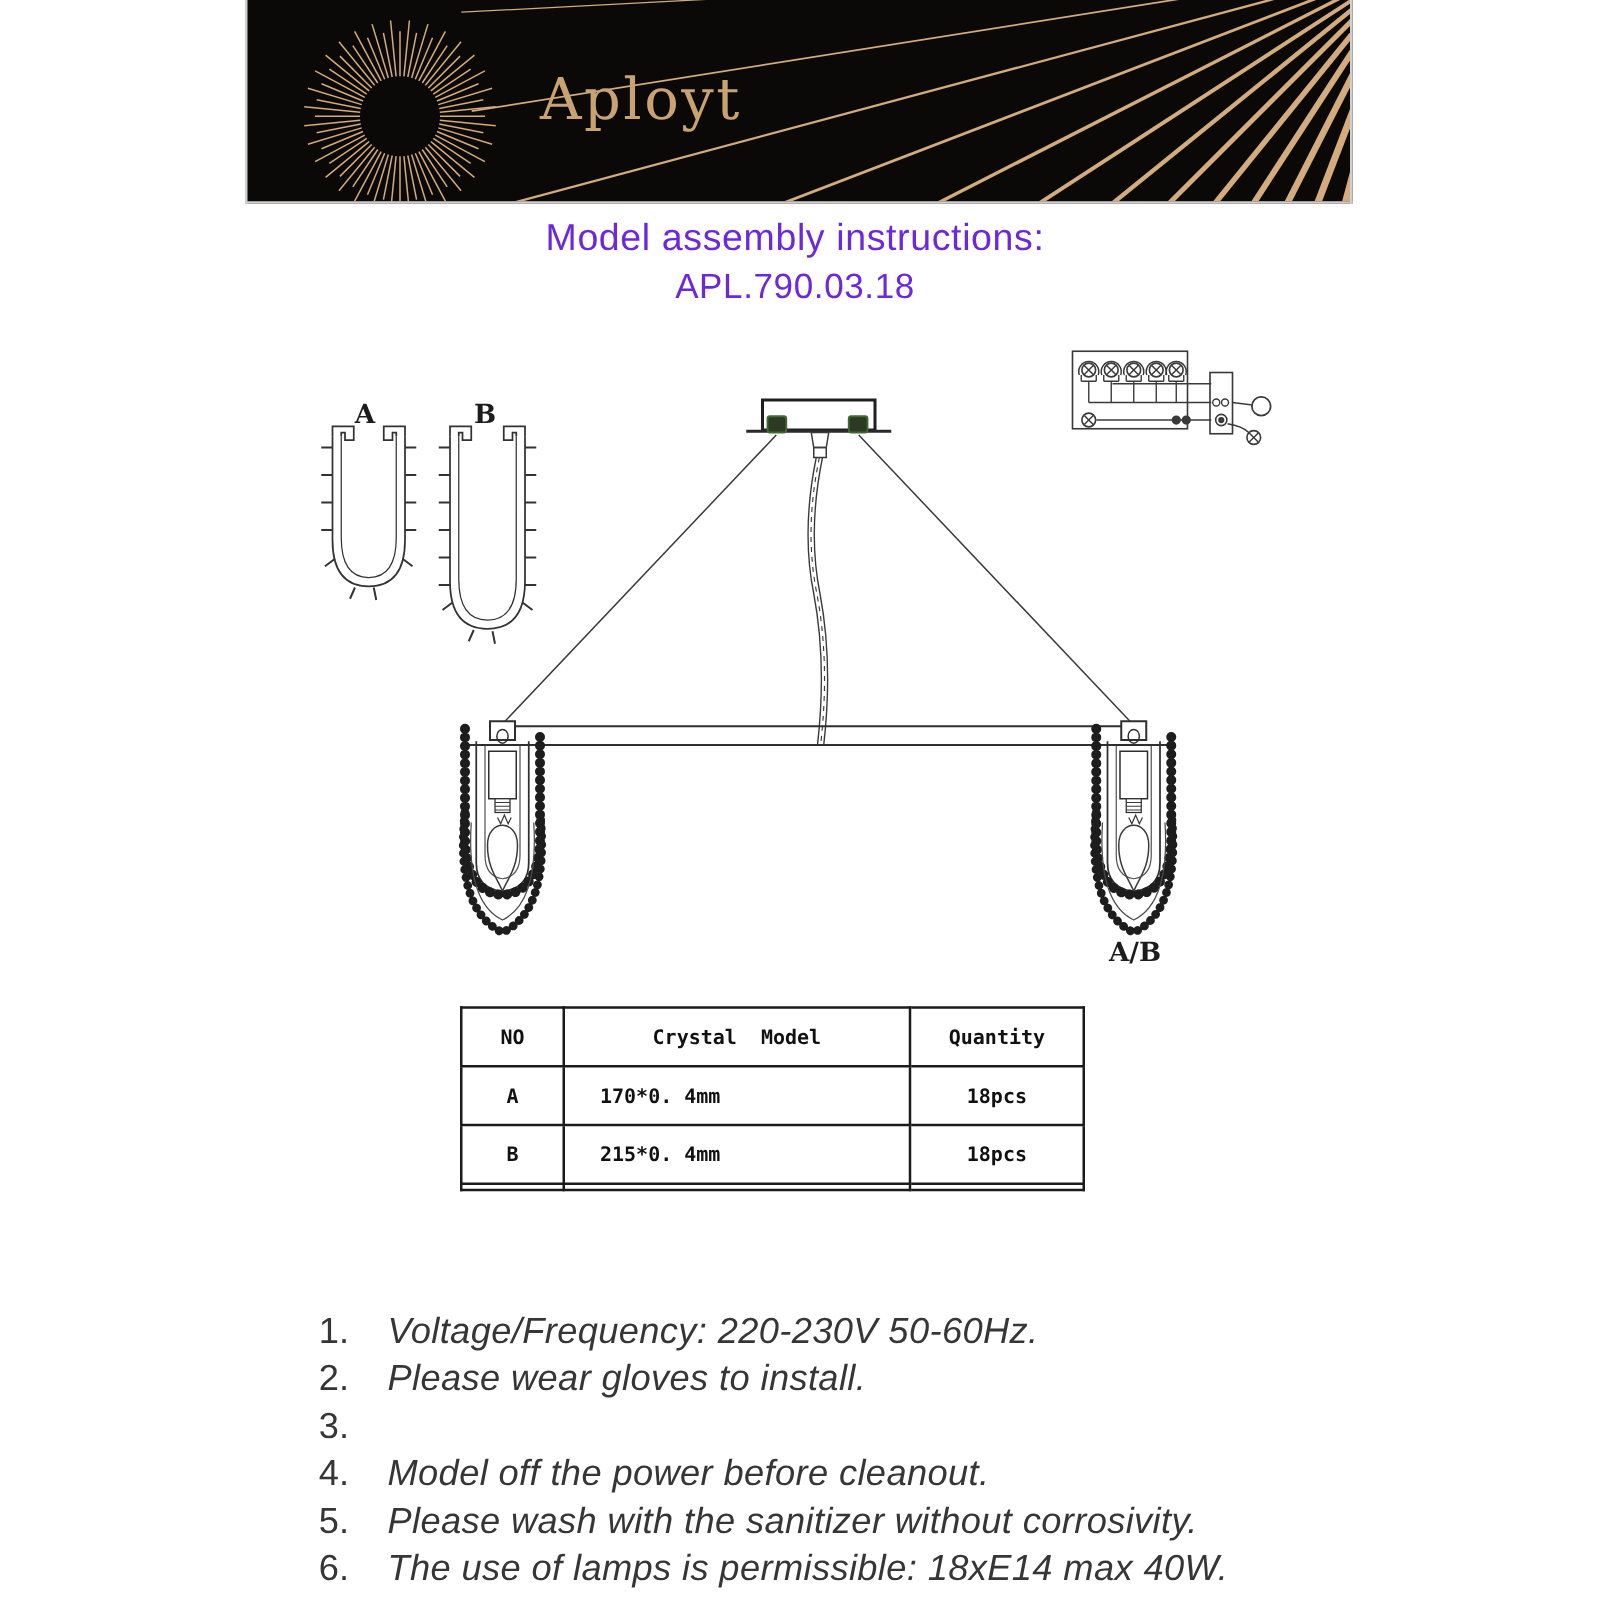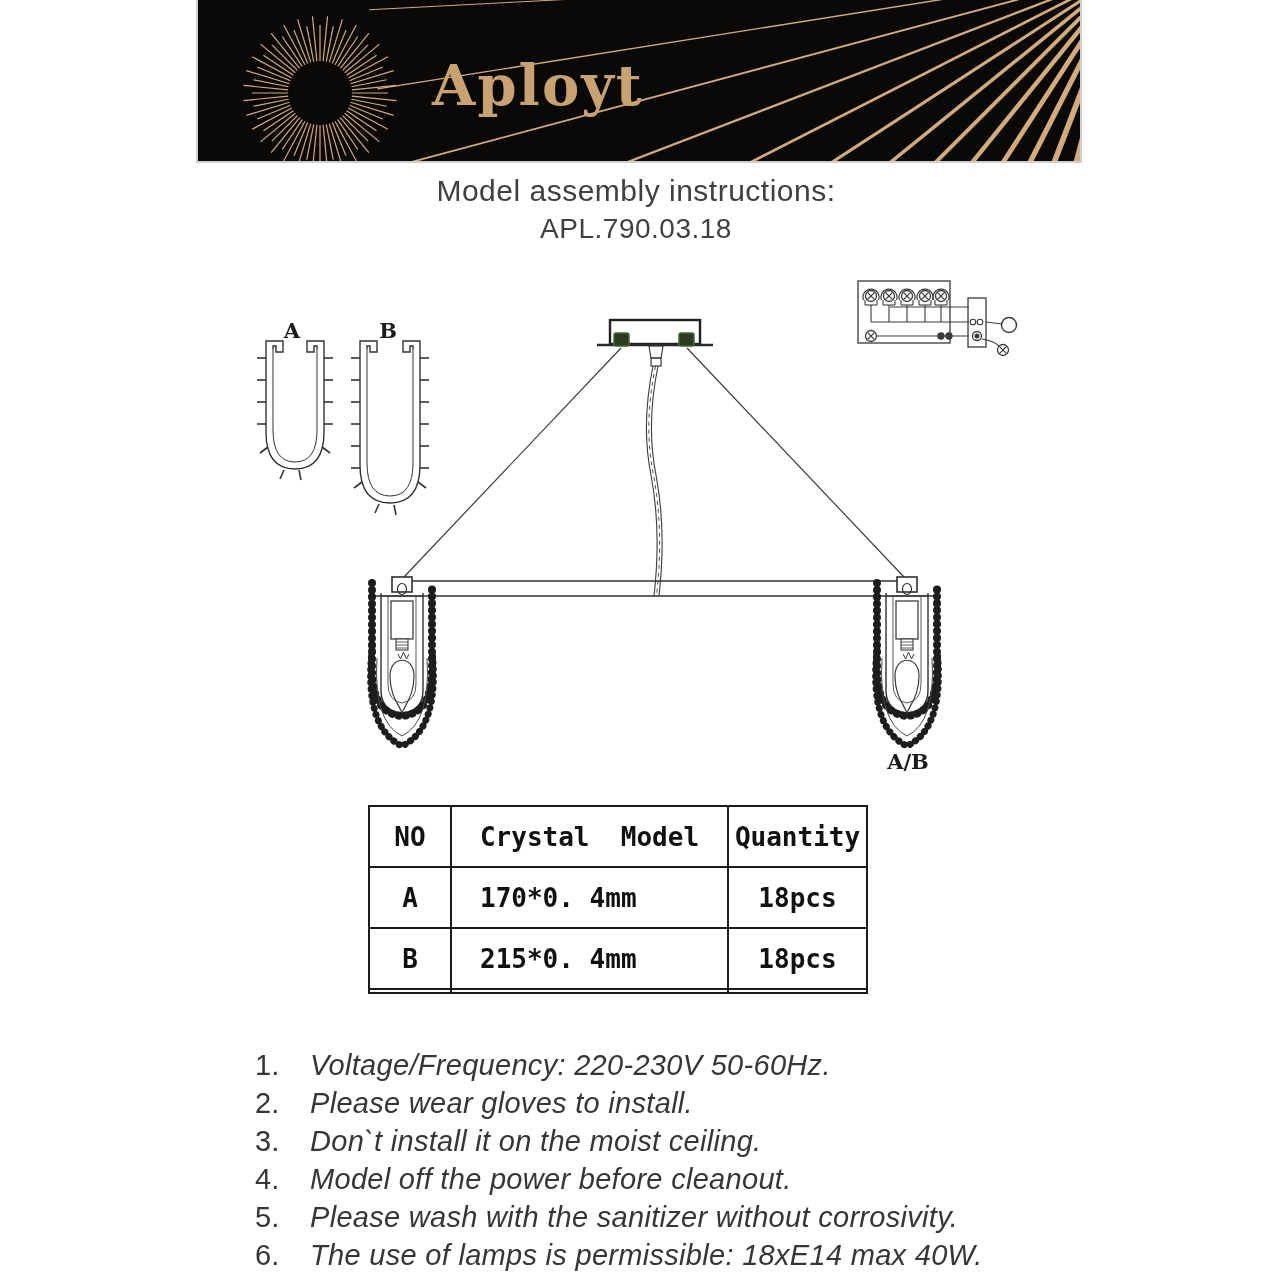--- a/index.html
+++ b/index.html
@@ -5,38 +5,38 @@
   html,body{margin:0;padding:0;}
   body{width:1280px;height:1280px;background:#ffffff;position:relative;
        font-family:"Liberation Sans",sans-serif;overflow:hidden;}
 
   
   .banner{position:absolute;left:196px;top:0;width:886px;height:163px;
           background:#0b0907;overflow:hidden;border:2px solid #cfcfcf;border-top:none;
           box-sizing:border-box;}
   .banner svg{position:absolute;left:0;top:0;}
   .brand-name{position:absolute;left:234px;top:52px;font-family:"DejaVu Serif",serif;
-              font-size:56px;font-weight:700;color:#c9a briefly;color:#c8a271;
+              font-size:46px;font-weight:400;color:#c9a briefly;color:#c8a271;
               letter-spacing:2px;}
 
   
-  .title-block{position:absolute;left:0;top:174px;width:1272px;text-align:center;color:#404040;}
+  .title-block{position:absolute;left:0;top:174px;width:1272px;text-align:center;color:#6d28d9;}
   .title-line1{font-size:30px;letter-spacing:.5px;}
   .title-line2{font-size:28px;margin-top:5px;letter-spacing:.5px;}
 
   
   .diagram{position:absolute;left:230px;top:260px;width:830px;height:530px;}
   .diagram svg{width:100%;height:100%;}
   .dlabel{font-family:"DejaVu Serif",serif;font-weight:bold;font-size:21px;fill:#1c1c1c;}
 
   
-  table.spec{position:absolute;left:368px;top:805px;width:498px;height:189px;
+  table.spec{position:absolute;left:368px;top:805px;width:498px;height:148px;
              border-collapse:collapse;table-layout:fixed;
              font-family:"DejaVu Sans Mono",monospace;font-weight:bold;
-             font-size:26px;color:#111;}
+             font-size:16px;color:#111;}
   table.spec td{border:2px solid #1b1b1b;text-align:center;padding:0;}
   table.spec td.model{text-align:left;padding-left:28px;border-radius:13px;}
   table.spec col.c-no{width:82px;} table.spec col.c-model{width:277px;} table.spec col.c-qty{width:139px;}
 
   
   .instructions{position:absolute;left:255px;top:1050px;width:860px;color:#363636;
                 font-size:29px;}
   .li{display:flex;margin-bottom:8px;line-height:30px;}
   .li .num{width:38px;flex:0 0 38px;}
   .li .txt{padding-left:17px;letter-spacing:.3px;font-style:italic;}
@@ -313,21 +313,20 @@
   <div class="li">
     <span class="num">1.</span>
     <span class="txt">Voltage/Frequency: 220-230V 50-60Hz.</span>
   </div>
   <div class="li">
     <span class="num">2.</span>
     <span class="txt">Please wear gloves to install.</span>
   </div>
   <div class="li">
     <span class="num">3.</span>
-    <span class="txt">Don`t install it on the moist ceiling.</span>
   </div>
   <div class="li">
     <span class="num">4.</span>
     <span class="txt">Model off the power before cleanout.</span>
   </div>
   <div class="li">
     <span class="num">5.</span>
     <span class="txt">Please wash with the sanitizer without corrosivity.</span>
   </div>
   <div class="li">

